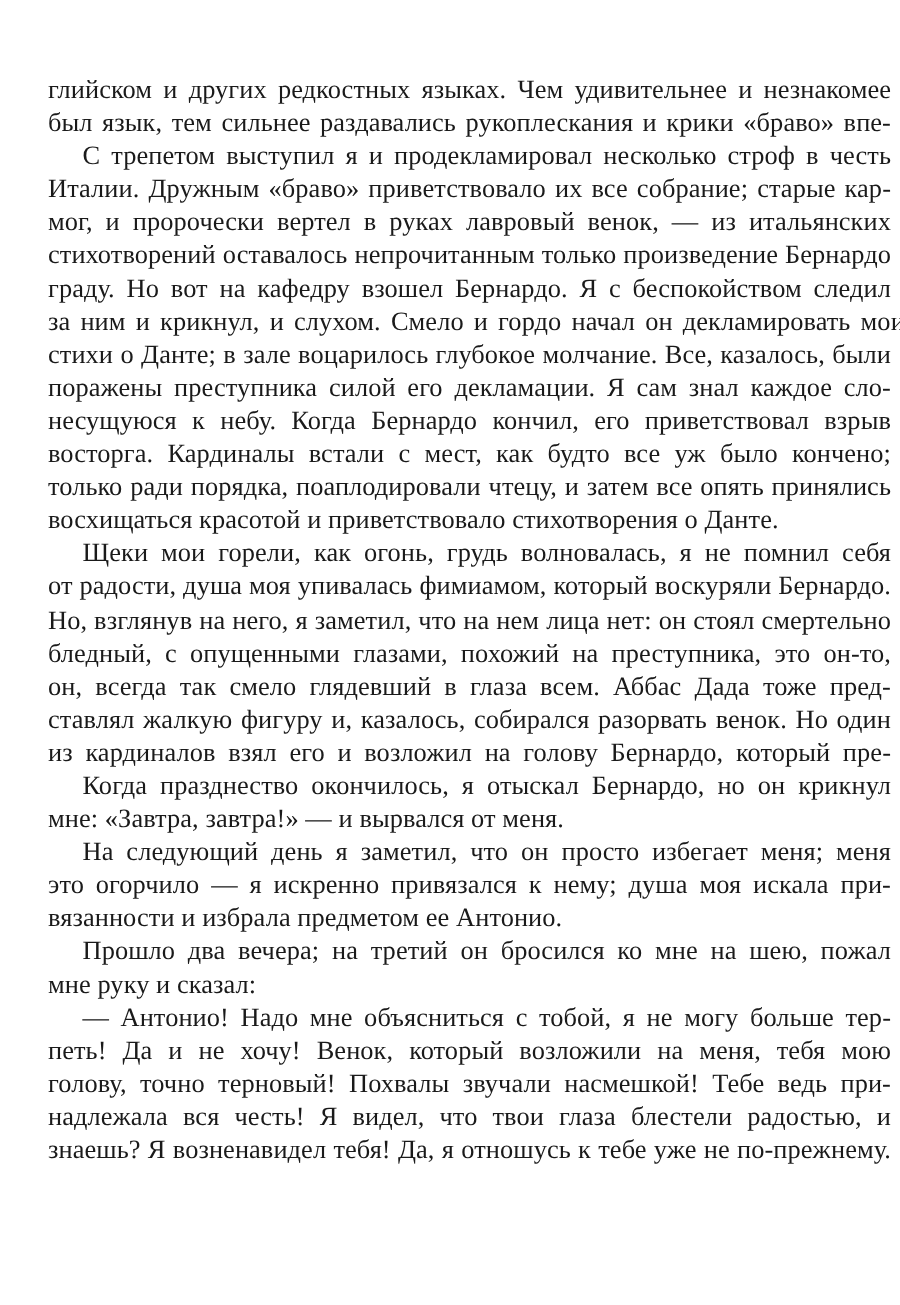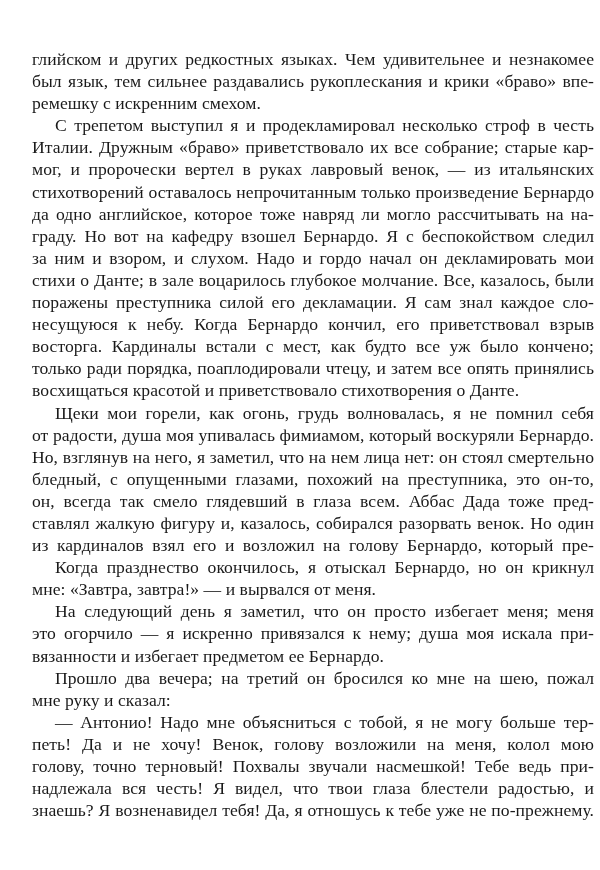--- a/index.html
+++ b/index.html
@@ -57,48 +57,46 @@
     color: #4d7c0f;
   }
 </style>
 </head>
 <body>
 
 <div class="page">
   <div class="text-block" id="text-block">
       <span class="line" style="word-spacing: 3.00977px;">глийском и других редкостных языках. Чем удивительнее и незнакомее</span>
       <span class="line" style="word-spacing: 1.90451px;">был язык, тем сильнее раздавались рукоплескания и крики «браво» впе-</span>
-      <span class="line last">ремешку с искренним смехом.</span>
       <span class="line indent" style="word-spacing: 2.94444px;">С трепетом выступил я и продекламировал несколько строф в честь</span>
       <span class="line" style="word-spacing: 1.60156px;">Италии. Дружным «браво» приветствовало их все собрание; старые кар-</span>
       <span class="line" style="word-spacing: 4.20312px;">мог, и пророчески вертел в руках лавровый венок, — из итальянских</span>
       <span class="line" style="word-spacing: 0.253125px;">стихотворений оставалось непрочитанным только произведение Бернардо</span>
-      <span class="line" style="word-spacing: 2.64219px;">да одно английское, которое тоже навряд ли могло рассчитывать на на-</span>
       <span class="line" style="word-spacing: 3.42344px;">граду. Но вот на кафедру взошел Бернардо. Я с беспокойством следил</span>
-      <span class="line" style="word-spacing: 2.30469px;">за ним и взором, и слухом. Надо и гордо начал он декламировать мои</span>
+      <span class="line" style="word-spacing: 2.30469px;">за ним и крикнул, и слухом. Смело и гордо начал он декламировать мои</span>
       <span class="line" style="word-spacing: 0.459375px;">стихи о Данте; в зале воцарилось глубокое молчание. Все, казалось, были</span>
       <span class="line" style="word-spacing: 2.39757px;">поражены преступника силой его декламации. Я сам знал каждое сло-</span>
       <span class="line" style="word-spacing: 5.74609px;">несущуюся к небу. Когда Бернардо кончил, его приветствовал взрыв</span>
       <span class="line" style="word-spacing: 5.04531px;">восторга. Кардиналы встали с мест, как будто все уж было кончено;</span>
       <span class="line" style="word-spacing: 0.765625px;">только ради порядка, поаплодировали чтецу, и затем все опять принялись</span>
       <span class="line last">восхищаться красотой и приветствовало стихотворения о Данте.</span>
       <span class="line indent" style="word-spacing: 4.19531px;">Щеки мои горели, как огонь, грудь волновалась, я не помнил себя</span>
       <span class="line" style="word-spacing: 0.164062px;">от радости, душа моя упивалась фимиамом, который воскуряли Бернардо.</span>
       <span class="line" style="word-spacing: 0.25px;">Но, взглянув на него, я заметил, что на нем лица нет: он стоял смертельно</span>
       <span class="line" style="word-spacing: 4.30469px;">бледный, с опущенными глазами, похожий на преступника, это он-то,</span>
       <span class="line" style="word-spacing: 4.33949px;">он, всегда так смело глядевший в глаза всем. Аббас Дада тоже пред-</span>
       <span class="line" style="word-spacing: 1.32986px;">ставлял жалкую фигуру и, казалось, собирался разорвать венок. Но один</span>
       <span class="line" style="word-spacing: 4.00312px;">из кардиналов взял его и возложил на голову Бернардо, который пре-</span>
       <span class="line indent" style="word-spacing: 4.17383px;">Когда празднество окончилось, я отыскал Бернардо, но он крикнул</span>
       <span class="line last">мне: «Завтра, завтра!» — и вырвался от меня.</span>
       <span class="line indent" style="word-spacing: 4.16563px;">На следующий день я заметил, что он просто избегает меня; меня</span>
       <span class="line" style="word-spacing: 3.47301px;">это огорчило — я искренно привязался к нему; душа моя искала при-</span>
-      <span class="line last">вязанности и избегает предметом ее Бернардо.</span>
+      <span class="line last">вязанности и избрала предметом ее Антонио.</span>
       <span class="line indent" style="word-spacing: 4.0554px;">Прошло два вечера; на третий он бросился ко мне на шею, пожал</span>
       <span class="line last">мне руку и сказал:</span>
       <span class="line indent" style="word-spacing: 3.26989px;">— Антонио! Надо мне объясниться с тобой, я не могу больше тер-</span>
-      <span class="line" style="word-spacing: 5.24574px;">петь! Да и не хочу! Венок, голову возложили на меня, колол мою</span>
+      <span class="line" style="word-spacing: 5.24574px;">петь! Да и не хочу! Венок, который возложили на меня, тебя мою</span>
       <span class="line" style="word-spacing: 4.48242px;">голову, точно терновый! Похвалы звучали насмешкой! Тебе ведь при-</span>
       <span class="line" style="word-spacing: 5.61406px;">надлежала вся честь! Я видел, что твои глаза блестели радостью, и</span>
       <span class="line" style="word-spacing: 0.393466px;">знаешь? Я возненавидел тебя! Да, я отношусь к тебе уже не по-прежнему.</span>
     </div>
   <div class="page-number">53</div>
 </div>
 
 </body></html>

